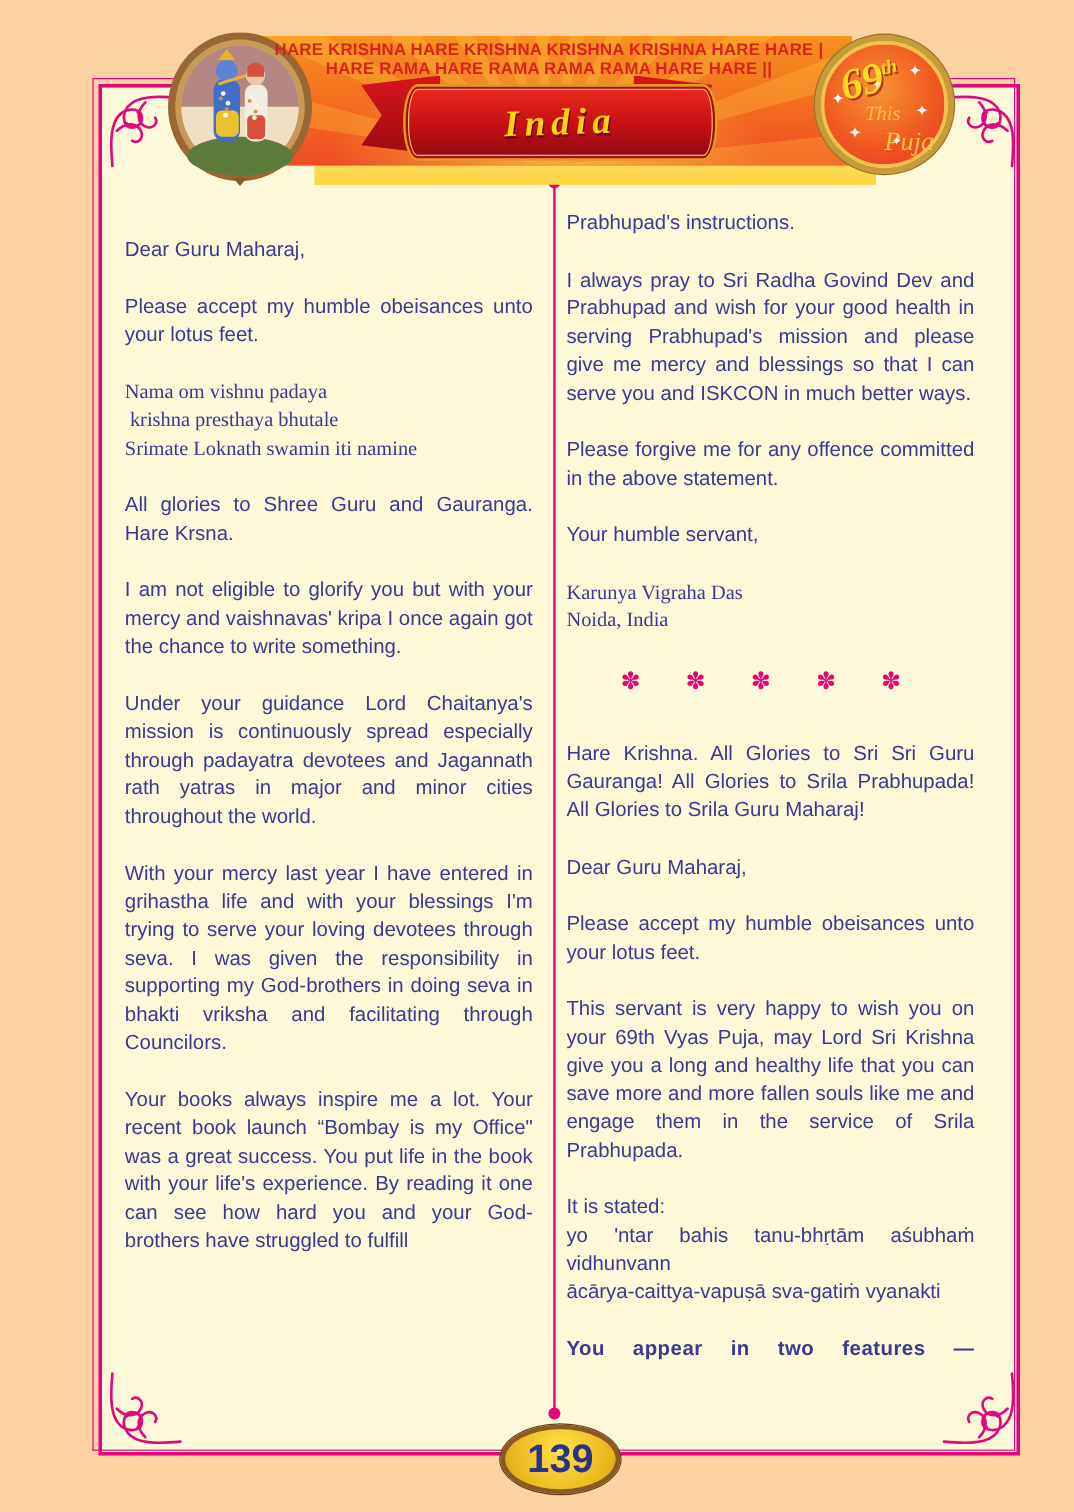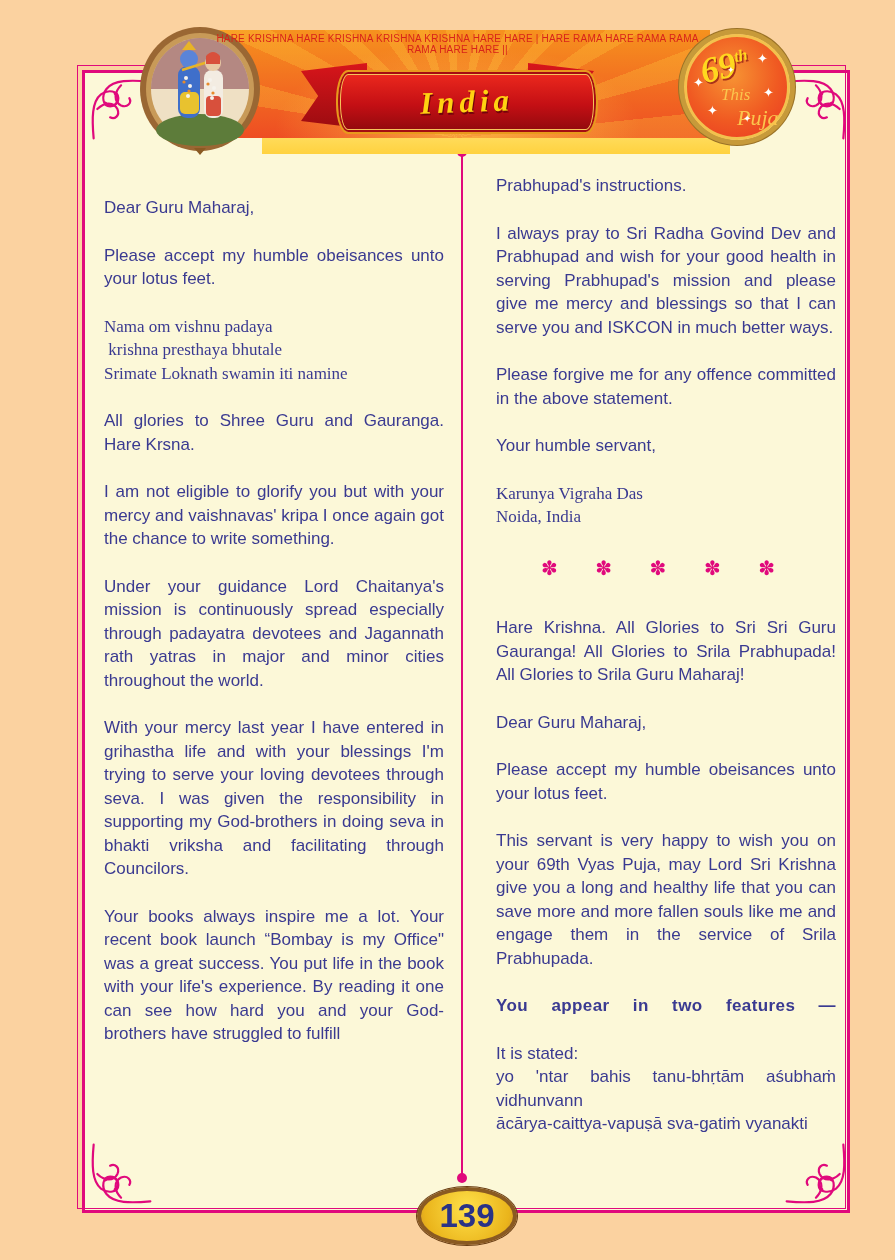--- a/index.html
+++ b/index.html
@@ -17,21 +17,21 @@
   .fl-bl{left:90px;top:1141px;transform:scaleY(-1);}
   .fl-br{left:783px;top:1141px;transform:scale(-1,-1);}
 
   
   .banner{position:absolute;left:205px;top:30px;width:505px;height:108px;z-index:5;
           background:linear-gradient(180deg,#f6921e 0%,#f26b21 55%,#ee4d23 100%);}
   .banner::before{content:"";position:absolute;inset:0;
           background:radial-gradient(ellipse 260px 120px at 50% 90%,rgba(255,216,77,.65),rgba(255,216,77,0) 70%),
                      repeating-conic-gradient(from -90deg at 50% 100%,rgba(255,205,60,0) 0 9deg,rgba(255,205,60,.28) 9deg 15deg);}
   .mantra{position:absolute;left:210px;top:33px;width:495px;z-index:7;text-align:center;
-          font-size:10px;font-weight:normal;color:#d8231a;letter-spacing:.2px;}
+          font-size:14px;font-weight:bold;color:#d8231a;letter-spacing:.2px;}
   .ystrip{position:absolute;left:262px;top:128px;width:468px;height:26px;z-index:4;
           background:linear-gradient(180deg,#ffe06a,#ffd23f);}
 
   
   .ribbon-tail{position:absolute;top:63px;width:66px;height:66px;z-index:5;
                background:linear-gradient(180deg,#d8151b,#9b0c10);}
   .rt-l{left:301px;clip-path:polygon(100% 0,0 12%,26% 50%,0 88%,100% 100%);}
   .rt-r{left:528px;clip-path:polygon(0 0,100% 12%,74% 50%,100% 88%,0 100%);}
   .ribbon-band{position:absolute;left:336px;top:70px;width:258px;height:60px;z-index:6;
                background:linear-gradient(180deg,#ee2a1e 0%,#c40f14 55%,#8f090d 100%);
@@ -62,21 +62,21 @@
   
   .divider{position:absolute;left:461px;top:152px;width:2px;height:1026px;background:#e0097c;z-index:2;}
   .div-dot{position:absolute;width:10px;height:10px;border-radius:50%;background:#e0097c;z-index:2;}
   .dd-top{left:457px;top:147px;}
   .dd-bot{left:457px;top:1173px;}
 
   
   .col{position:absolute;width:340px;z-index:3;color:#3a3a91;
        font-size:17px;line-height:23.5px;text-align:justify;}
   .col-left{left:104px;top:196px;}
-  .col-right{left:496px;top:174px;}
+  .col-right{left:472px;top:174px;}
   .block{margin-bottom:24px;}
   .block .ln{white-space:pre-wrap;}
   .lines .ln{text-align:left;font-family:Liberation Serif, serif;}
   .lines-para .ln{text-align:justify;}
   .stars{color:#e0097c;text-align:center;font-size:20px;letter-spacing:16px;
          margin:28px 0 36px;font-weight:bold;}
   .para-bold{font-weight:bold;text-align:justify;text-align-last:justify;letter-spacing:.4px;}
 
   
   .pageno{position:absolute;left:417px;top:1187px;width:92px;height:50px;z-index:6;
@@ -210,25 +210,25 @@
       <div class="block para">Your humble servant,</div>
       <div class="block lines">
         <div class="ln">Karunya Vigraha Das</div>
         <div class="ln">Noida, India</div>
       </div>
       <div class="block stars">✽ ✽ ✽ ✽ ✽</div>
       <div class="block para">Hare Krishna. All Glories to Sri Sri Guru Gauranga! All Glories to Srila Prabhupada! All Glories to Srila Guru Maharaj!</div>
       <div class="block para">Dear Guru Maharaj,</div>
       <div class="block para">Please accept my humble obeisances unto your lotus feet.</div>
       <div class="block para">This servant is very happy to wish you on your 69th Vyas Puja, may Lord Sri Krishna give you a long and healthy life that you can save more and more fallen souls like me and engage them in the service of Srila Prabhupada.</div>
-      <div class="block para-bold">You appear in two features —</div>
       <div class="block lines-para">
         <div class="ln">It is stated:</div>
         <div class="ln">yo 'ntar bahis tanu-bhṛtām aśubhaṁ vidhunvann</div>
         <div class="ln">ācārya-caittya-vapuṣā sva-gatiṁ vyanakti</div>
       </div>
+      <div class="block para-bold">You appear in two features —</div>
     </div>
 
   <div class="pageno">
     <span>139</span>
   </div>
 
 </div>
 
 </body></html>

